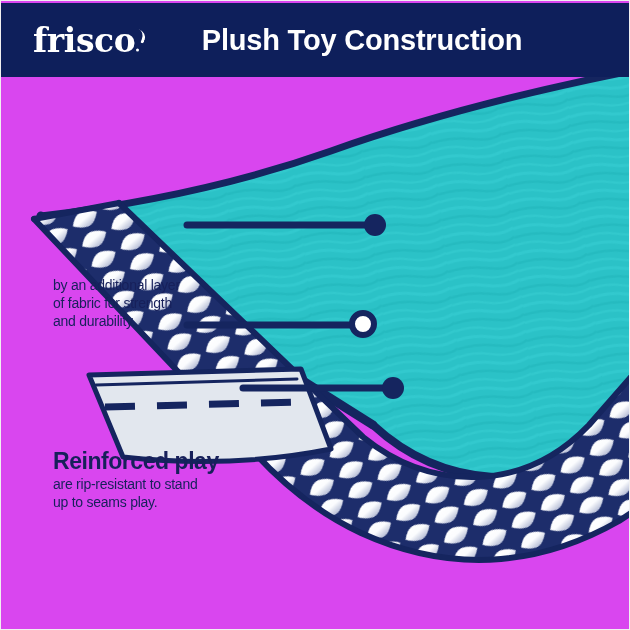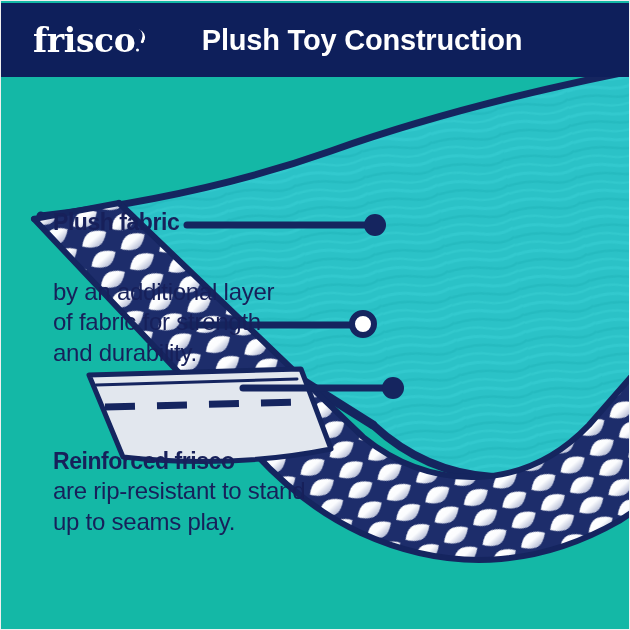--- a/index.html
+++ b/index.html
@@ -12,21 +12,21 @@
     height: 630px;
     font-family: "Liberation Sans", sans-serif;
     overflow: hidden;
     position: relative;
   }
 
   #infographic {
     position: relative;
     width: 630px;
     height: 630px;
-    background: #14b8a6;
+    background: #d946ef;
     box-sizing: border-box;
     border: 1px solid #f0f0f0;
     overflow: hidden;
     padding-left: 16px;
   }
 
   
   .header-bar {
     position: absolute;
     left: 0;
@@ -117,21 +117,21 @@
     color: #17205a;
   }
   .callout .head {
     font-size: 23px;
     font-weight: 700;
     line-height: 1.14;
     letter-spacing: -0.45px;
     white-space: pre-line;
   }
   .callout .body {
-    font-size: 24px;
+    font-size: 14px;
     font-weight: 400;
     line-height: 1.27;
     letter-spacing: -0.25px;
     margin-top: 2px;
     white-space: pre-line;
   }
 
   #callout-plush-fabric { left: 52px; top: 208px; }
   #callout-plush-exterior { left: 52px; top: 274px; }
   #callout-reinforced-seams { left: 52px; top: 447px; }
@@ -247,29 +247,26 @@
           <circle cx="362" cy="247" r="11" fill="#ffffff" stroke="#15255f" stroke-width="6"></circle>
 
           <line x1="242" y1="311" x2="392" y2="311" stroke="#15255f" stroke-width="7" stroke-linecap="round"></line>
           <circle cx="392" cy="311" r="11" fill="#15255f"></circle>
         </g>
 
       </g>
     </svg>
   </div>
 
-  <div class="callout" id="callout-plush-fabric">
-    <div class="head">Plush fabric</div>
-  </div>
 
   <div class="callout" id="callout-plush-exterior">
     <div class="body">by an additional layer
 of fabric for strength
 and durability.</div>
   </div>
 
   <div class="callout" id="callout-reinforced-seams">
-    <div class="head">Reinforced frisco</div>
+    <div class="head">Reinforced play</div>
     <div class="body">are rip-resistant to stand
 up to seams play.</div>
   </div>
 
 </div>
 
 </body></html>

